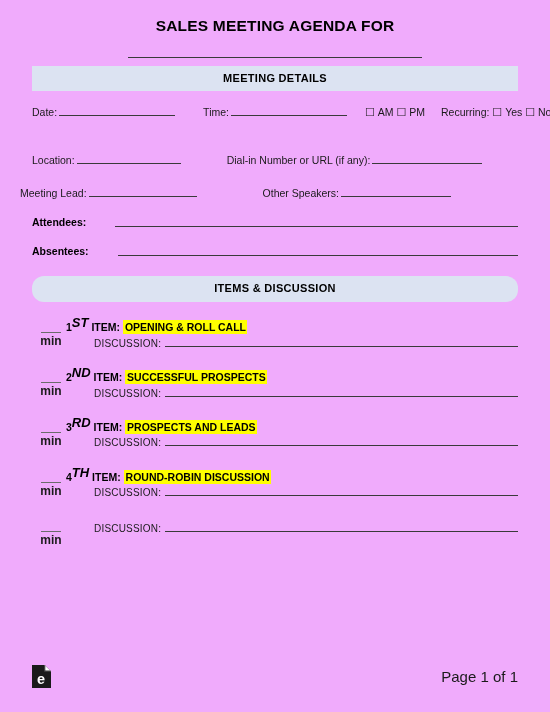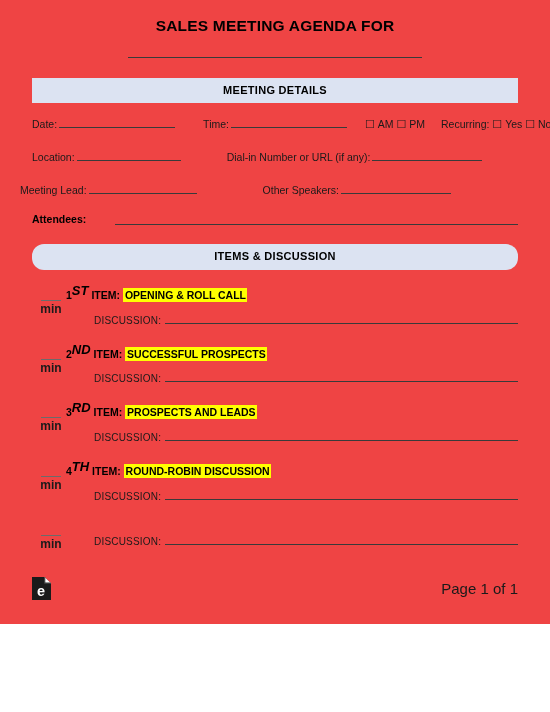--- a/index.html
+++ b/index.html
@@ -7,22 +7,22 @@
     padding: 0;
     background: #ffffff;
   }
   body {
     font-family: "Liberation Sans", sans-serif;
     color: #000000;
   }
   .page {
     position: relative;
     width: 550px;
-    height: 624px;
-    background: #ef4444;
+    height: 712px;
+    background: #f0abfc;
     overflow: hidden;
     box-sizing: border-box;
   }
 
   
   .doc-title {
     text-align: center;
     font-size: 15.5px;
     font-weight: bold;
     letter-spacing: 0.2px;
@@ -45,21 +45,21 @@
   .band {
     margin: 0 32px;
     background: #dce3f2;
     text-align: center;
     font-size: 11px;
     font-weight: bold;
     letter-spacing: 0.3px;
     padding: 6px 0 6px 0;
     line-height: 1.25;
   }
-  .band.details { margin-top: 12px; }
+  .band.details { }
   .band.attendance { margin-top: 0px; }
   .band.items { margin-top: 0px; }
 
   
   .field-row {
     font-size: 10.5px;
     color: #1a1a1a;
     padding: 0 32px;
     line-height: 1.4;
     white-space: nowrap;
@@ -85,21 +85,21 @@
   .gap-sm { display:inline-block; width: 16px; }
   .gap-md { display:inline-block; width: 26px; }
   .gap-lg { display:inline-block; width: 44px; }
   .gap-xl { display:inline-block; width: 64px; }
 
   
   .att-row {
     padding: 0 32px;
     font-size: 10.5px;
     display: flex;
-    align-items: flex-end;
+    align-items: flex-start;
     white-space: nowrap;
     gap: 25px;
   }
   .att-row .alabel {
     font-weight: bold;
     font-size: 10.5px;
     flex: 0 0 auto;
     padding-right: 4px;
   }
   .att-row .aline {
@@ -151,21 +151,21 @@
   .hl {
     background: #ffff00;
     font-weight: bold;
     padding: 1px 1px 1px 2px;
   }
   .disc-row {
     display: flex;
     align-items: baseline;
     white-space: nowrap;
     padding-left: 28px;
-    margin-top: 11px;
+    margin-top: 2px;
   }
   .disc-row .dlabel {
     font-size: 10px;
     color: #1a1a1a;
     flex: 0 0 auto;
     padding-right: 4px;
     letter-spacing: 0.2px;
   }
   .disc-row .dline {
     flex: 1 1 auto;
@@ -203,34 +203,38 @@
   <div class="title-blank-wrap">
     <span class="title-blank"></span>
   </div>
 
   <div class="band details">MEETING DETAILS</div>
 
   <div class="field-row" style="margin-top:14px;text-align:right;">
     <span class="lbl">Date:</span><span class="blank b-med"></span><span class="gap-md"></span><span class="lbl">Time:</span><span class="blank b-med"></span><span class="gap-sm"></span><span class="chk">☐</span>&nbsp;<span>AM</span>&nbsp;<span class="chk">☐</span>&nbsp;<span>PM</span><span class="gap-sm"></span><span>Recurring:</span>&nbsp;<span class="chk">☐</span>&nbsp;<span>Yes</span>&nbsp;<span class="chk">☐</span>&nbsp;<span>No</span>
   </div>
 
-  <div class="field-row" style="margin-top:18px;">
+  <div class="field-row" style="margin-top:33px;">
     <span class="lbl">Location:</span><span class="blank b-loc"></span><span class="gap-lg"></span><span class="lbl">Dial-in Number or URL (if any):</span><span class="blank b-dial"></span>
   </div>
 
   <div class="field-row" style="margin-top:18px;padding-left:20px;">
     <span class="lbl">Meeting Lead:</span><span class="blank b-lead"></span><span class="gap-xl"></span><span class="lbl">Other Speakers:</span><span class="blank b-spk"></span>
   </div>
 
 
   <div class="att-row" style="margin-top:16px;">
     <span class="alabel">Attendees:</span>
     <span class="aline"></span>
   </div>
 
+  <div class="att-row" style="margin-top:17px;">
+    <span class="alabel">Absentees:</span>
+    <span class="aline"></span>
+  </div>
 
   <div class="band items" style="margin-top:19px;border-radius:12px;">ITEMS &amp; DISCUSSION</div>
 
   <div class="item" style="margin-top:19px;">
     <div class="item-min">
       <span class="minblank"></span>
       <span>min</span>
     </div>
     <div class="item-body">
       <div class="item-title"><span>1</span><span class="ord">ST</span>&nbsp;<span>ITEM:</span>&nbsp;<span class="hl">OPENING &amp; ROLL CALL</span></div>

